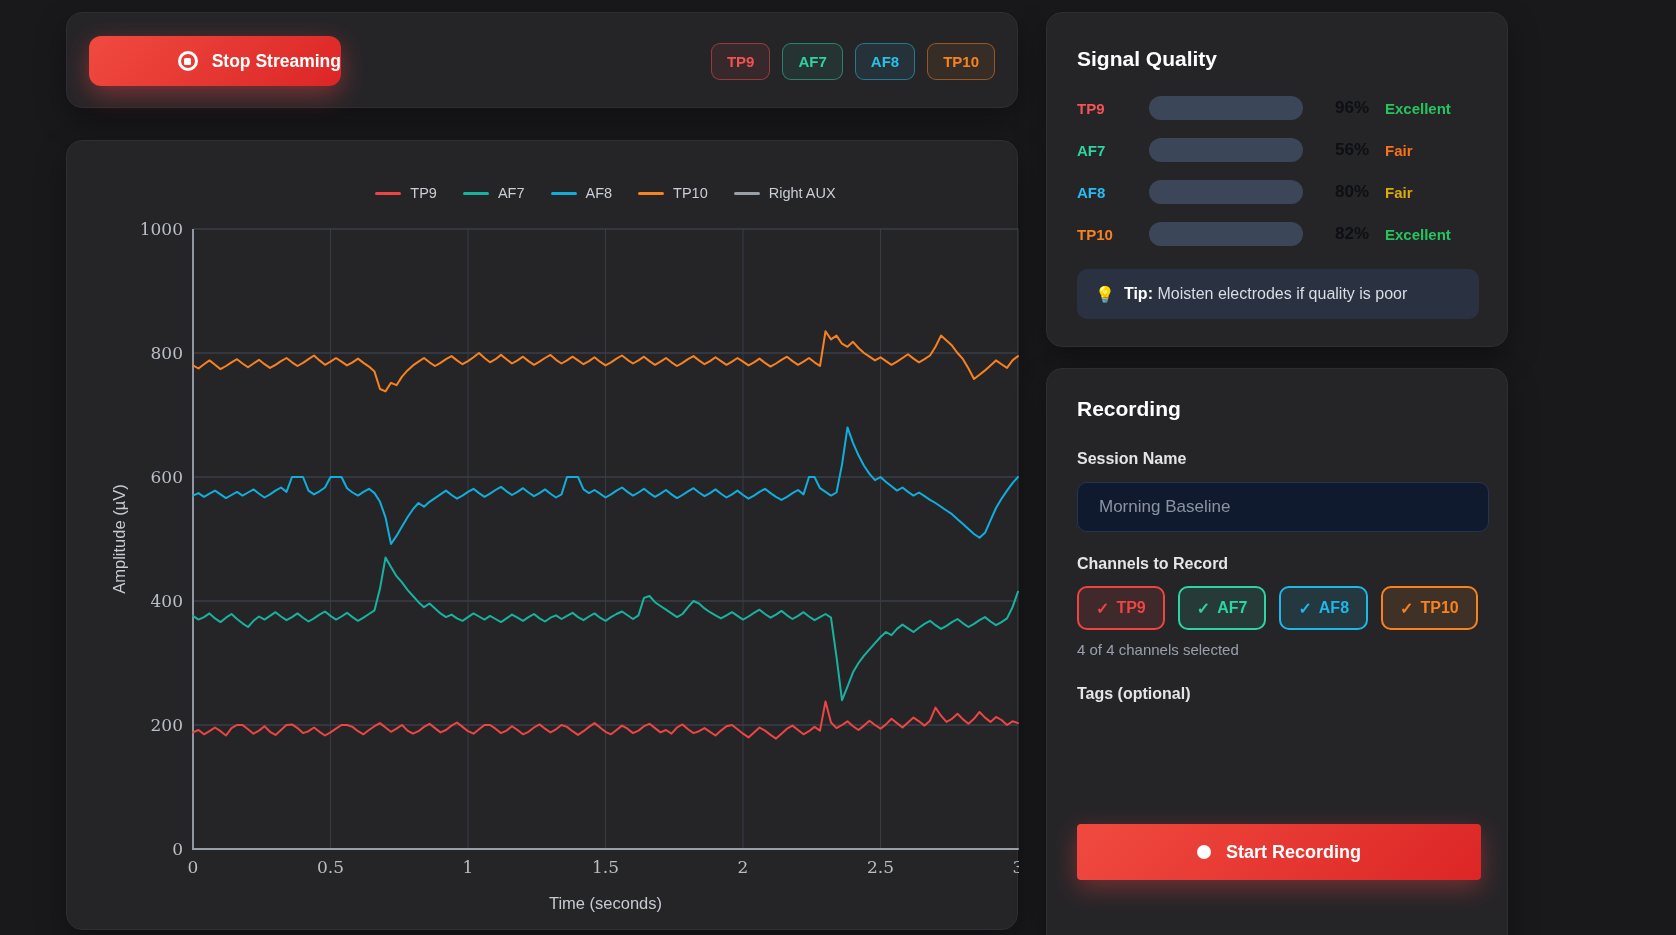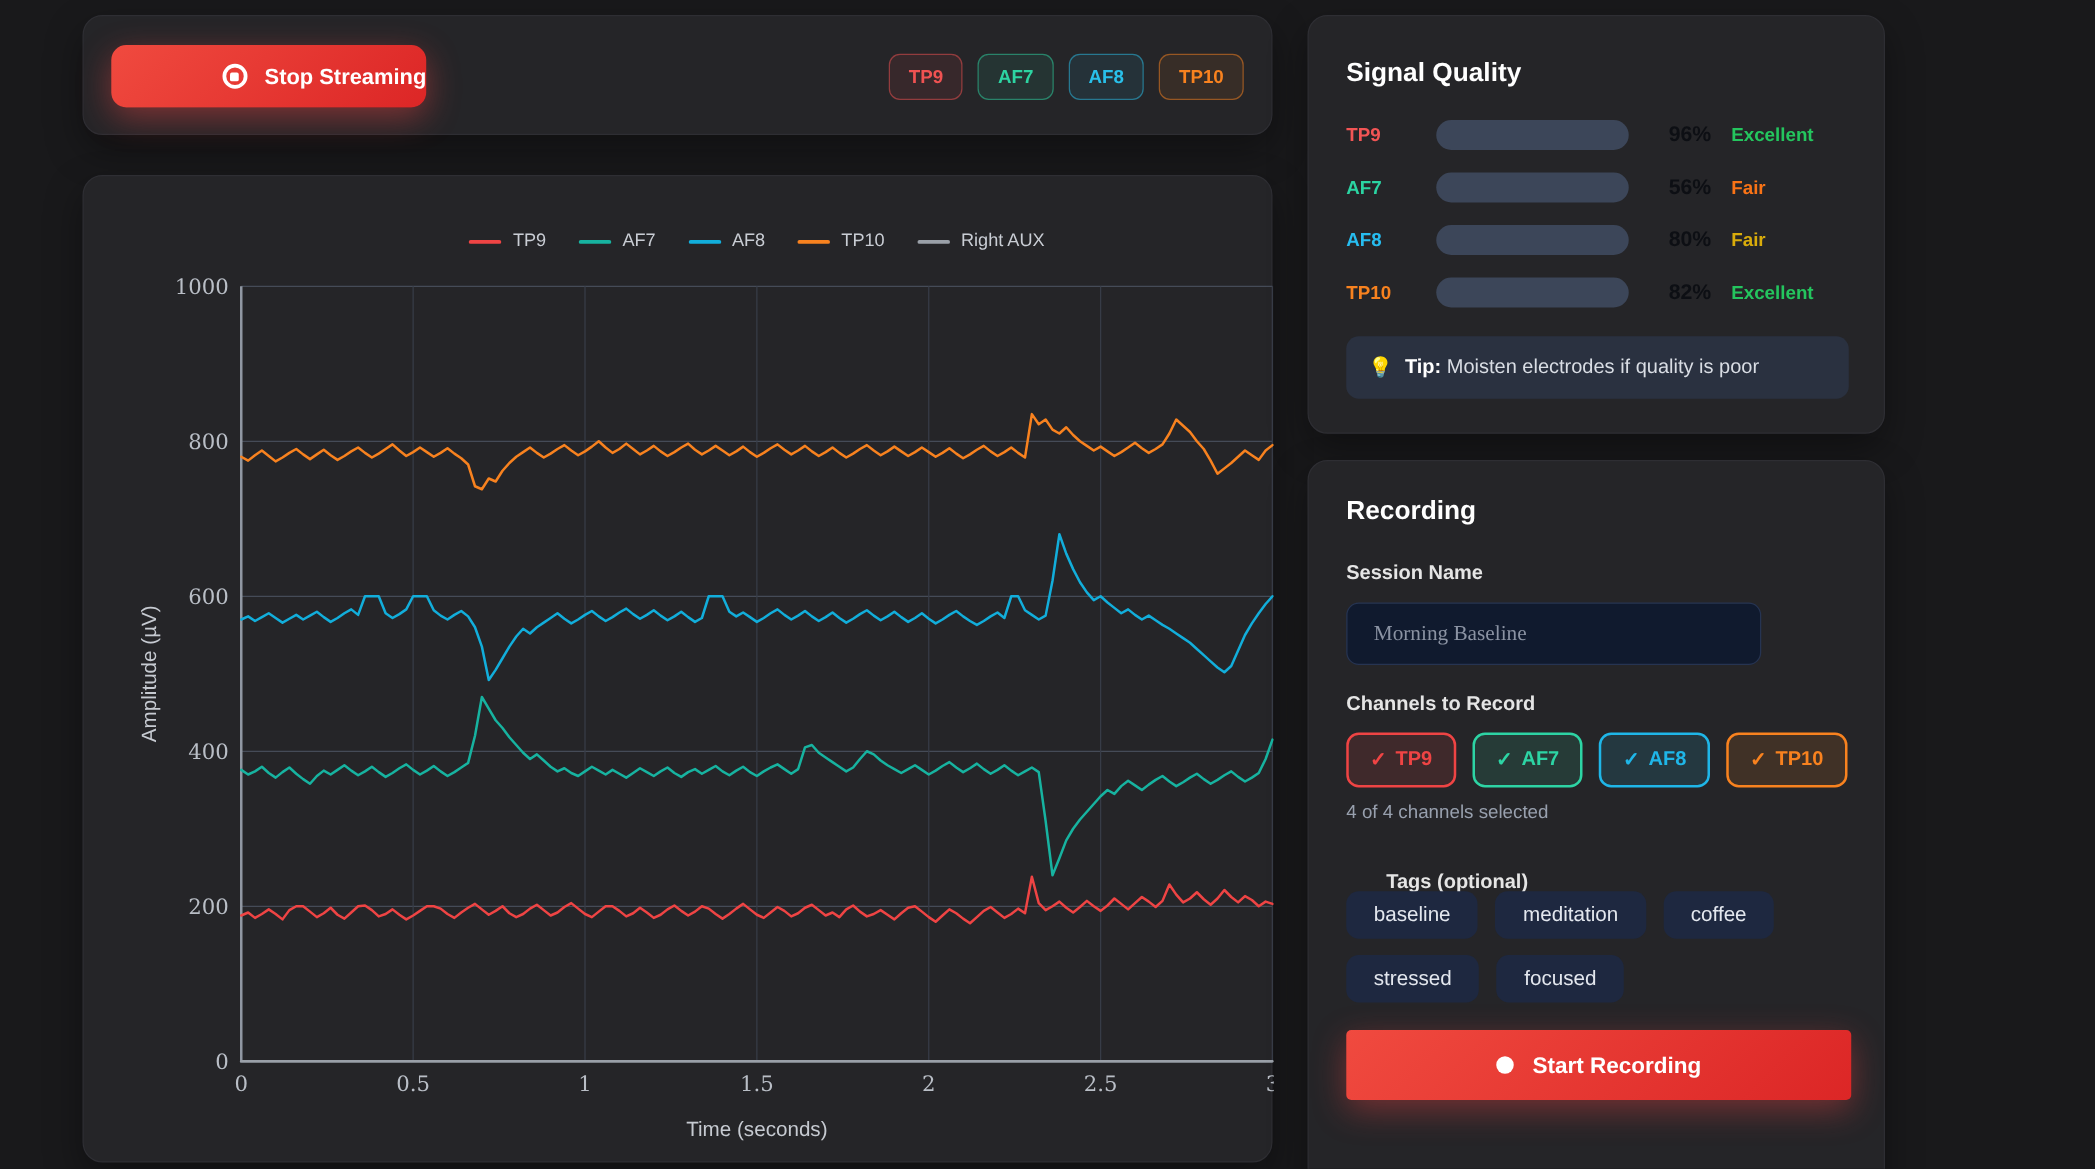--- a/index.html
+++ b/index.html
@@ -61,23 +61,23 @@
     position:absolute; left:30px; top:256px; width:402px; height:50px;
     background:#2a3140; border-radius:10px;
     display:flex; align-items:center; padding:0 18px; gap:9px;
     font-size:16px; color:#d9dde4;
   }
   .tip b { color:#fff;margin-top:47px; }
   
   .rec-card { left:1046px; top:368px; width:462px; height:600px; }
   .field-label { position:absolute; left:30px; font-size:16px; font-weight:700; color:#e5e5e5; }
   .session-input {
-    position:absolute; left:30px; top:113px; width:332px; height:50px;
+    position:absolute; left:30px; top:113px; width:412px; height:50px;
     background:#101a2e; border:1px solid #263452; border-radius:10px;
-    color:#8b93a3; font-size:17px; font-family:Liberation Serif, serif; padding:0 21px; outline:none;
+    color:#8b93a3; font-size:17px; font-family:Liberation Sans, sans-serif; padding:0 21px; outline:none;
   }
   .toggles { position:absolute; left:30px; top:217px; display:flex; gap:13px; }
   .toggle {
     height:44px; padding:0 17px; border-radius:10px; border:2px solid;
     display:flex; align-items:center; gap:7px; font-weight:700; font-size:16px; cursor:pointer;
     background:transparent; font-family:inherit;
   }
   .rec-note { position:absolute; left:30px; top:272px; font-size:15px; color:#98a0ae; }
   .tags { position:absolute; left:30px; top:344px; width:420px; display:flex; flex-wrap:wrap; gap:13px 14px; }
   .tag {
@@ -221,25 +221,18 @@
       <button class="toggle" style="color: rgb(31, 182, 232); border-color: rgb(31, 182, 232); background: rgba(31, 182, 232, 0.13);">
         <span>✓</span>
         <span>AF8</span>
       </button>
       <button class="toggle" style="color: rgb(248, 130, 31); border-color: rgb(248, 130, 31); background: rgba(248, 130, 31, 0.13);">
         <span>✓</span>
         <span>TP10</span>
       </button>
     </div>
   <div class="rec-note">4 of 4 channels selected</div>
-  <div class="field-label" style="top:328px;margin-left:32px;">Tags (optional)</div>
-  <div class="tags" id="tags">
-      <span class="tag">baseline</span>
-      <span class="tag">meditation</span>
-      <span class="tag">coffee</span>
-      <span class="tag">stressed</span>
-      <span class="tag">focused</span>
-    </div>
+  <div class="field-label" style="top:316px;">Tags (optional)</div>
   <button class="btn-start">
     <span class="rec-dot"></span>
     <span>Start Recording</span>
   </button>
 </div>
 
 </body></html>

